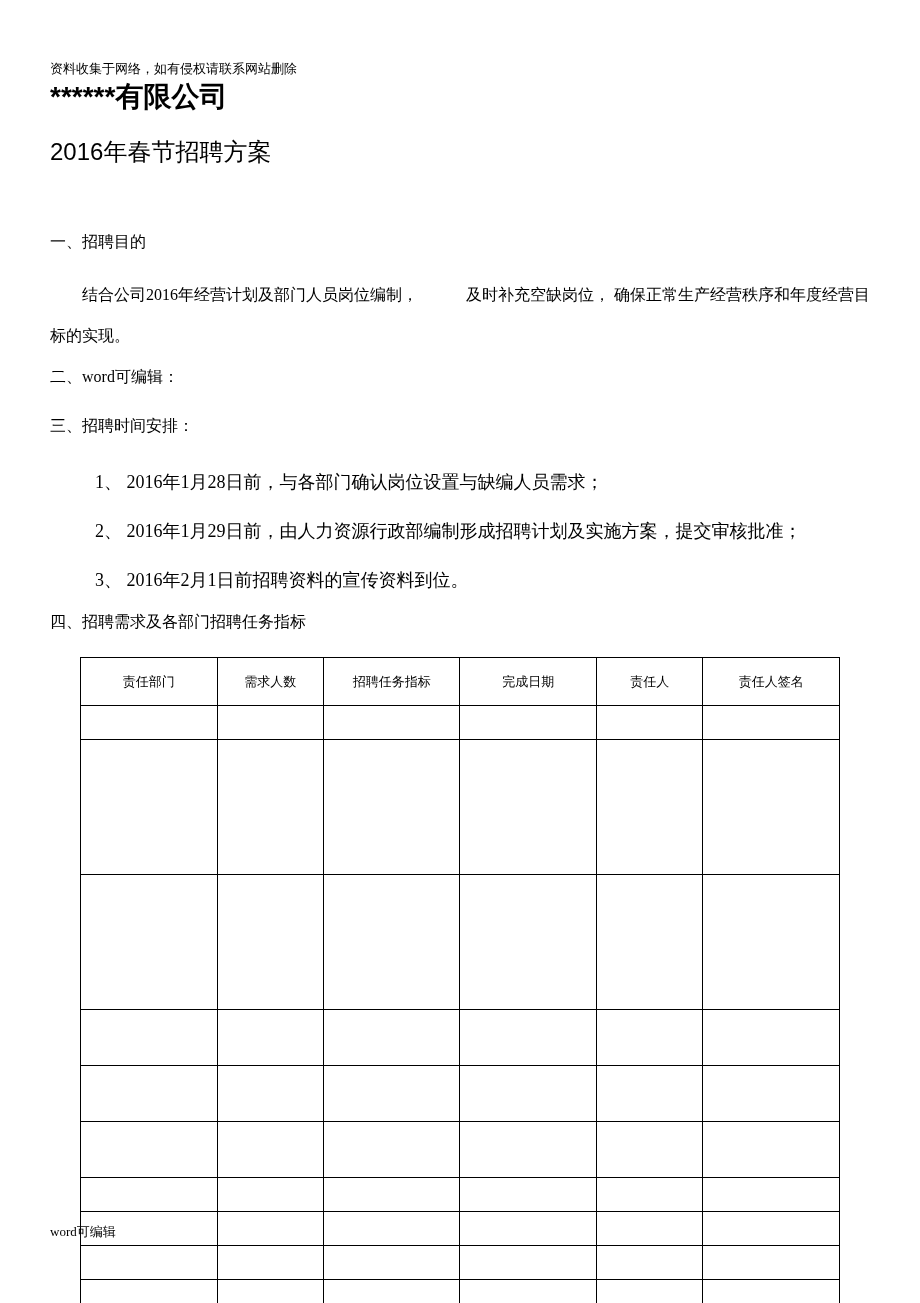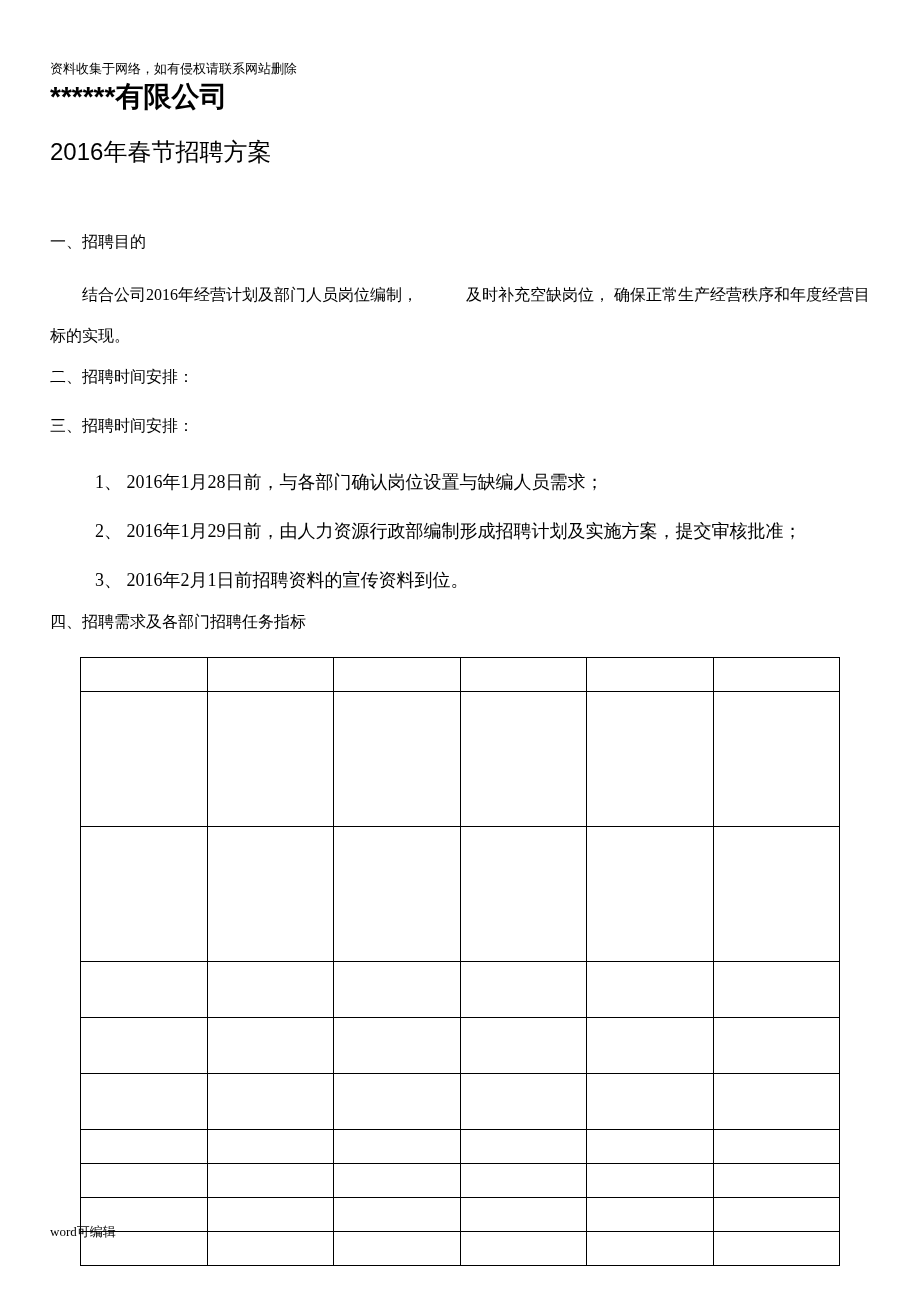--- a/index.html
+++ b/index.html
@@ -98,32 +98,40 @@
 
 <div class="title-1">******有限公司</div>
 <div class="title-2">2016年春节招聘方案</div>
 
 <div class="section-heading">一、招聘目的</div>
 <div class="indented-paragraph">
   <span>结合公司2016年经营计划及部门人员岗位编制，</span><span class="gap-span"></span><span>及时补充空缺岗位， 确保正常生产经营秩序和年度经营目</span>
 </div>
 <div class="paragraph-line">标的实现。</div>
 
-<div class="section-heading">二、招聘时间安排：</div>
+<div class="section-heading">二、word可编辑：</div>
 
 <div class="section-heading">三、招聘时间安排：</div>
 <div class="list-item">1、 2016年1月28日前，与各部门确认岗位设置与缺编人员需求；</div>
 <div class="list-item">2、 2016年1月29日前，由人力资源行政部编制形成招聘计划及实施方案，提交审核批准；</div>
 <div class="list-item">3、 2016年2月1日前招聘资料的宣传资料到位。</div>
 
 <div class="section-heading">四、招聘需求及各部门招聘任务指标</div>
 
 <div class="table-container">
   <table>
     <tbody>
+        <tr class="row-header">
+      <td class="col-1">责任部门</td>
+      <td class="col-2">需求人数</td>
+      <td class="col-3">招聘任务指标</td>
+      <td class="col-4">完成日期</td>
+      <td class="col-5">责任人</td>
+      <td class="col-6">责任人签名</td>
+    </tr>
     <tr class="row-small">
           <td></td>
           <td></td>
           <td></td>
           <td></td>
           <td></td>
           <td></td>
         </tr>
     <tr class="row-large">
           <td></td>

